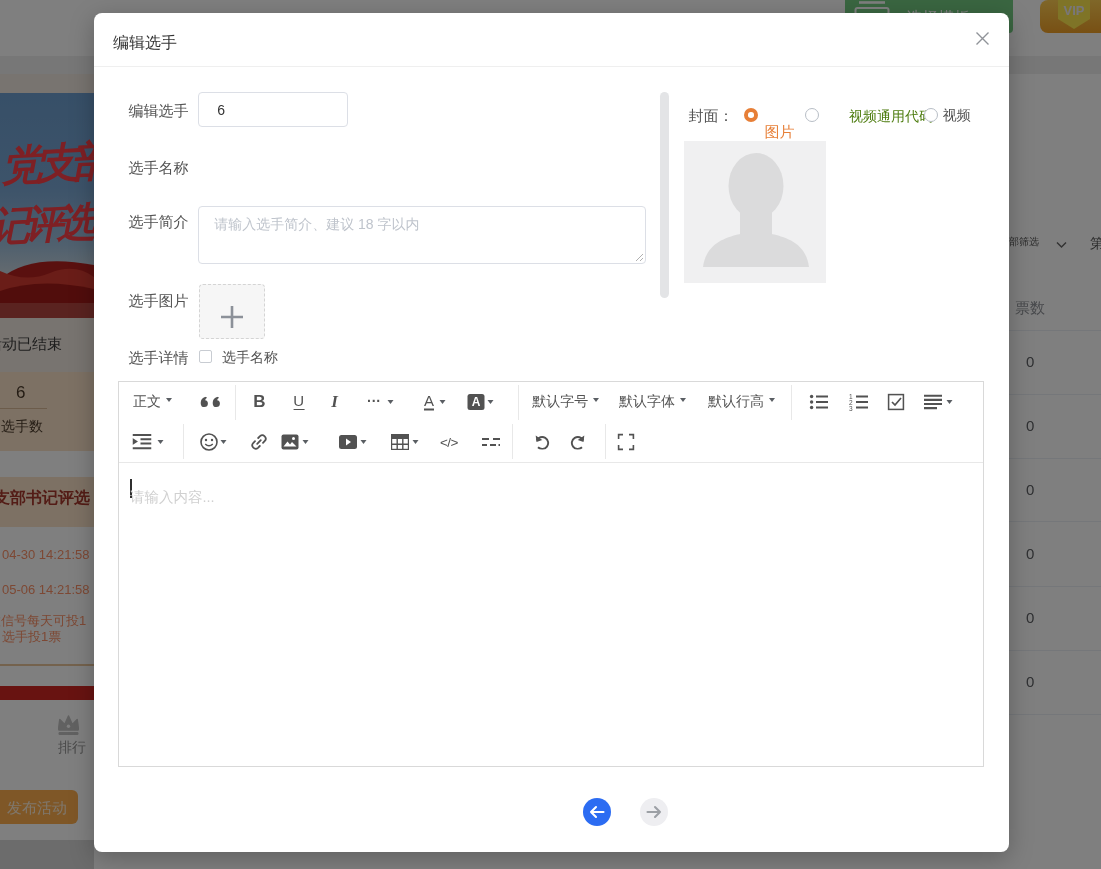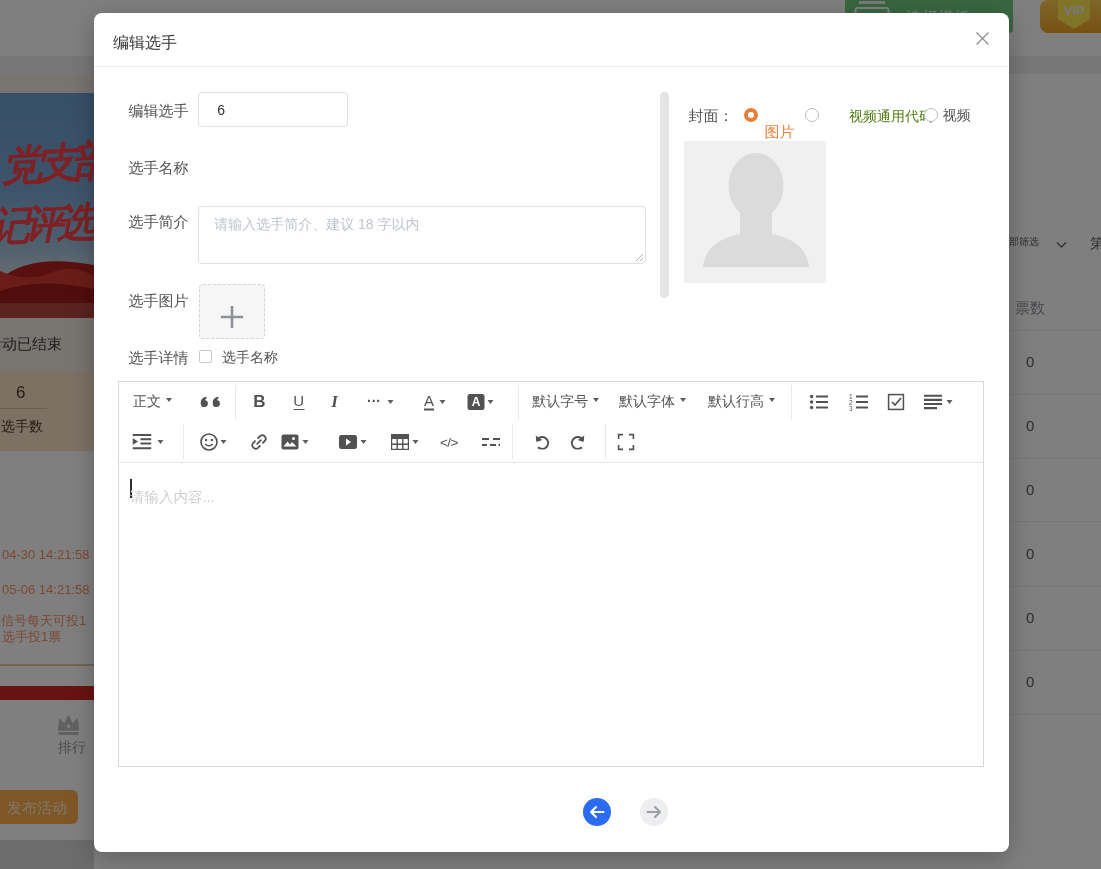--- a/index.html
+++ b/index.html
@@ -49,20 +49,23 @@
       </div>
       <div class="a" style="left:0;top:210px;width:94px;height:15px;background:#b44640"></div>
       <div class="a" style="left:0;top:225px;width:94px;height:54px;background:#f0e8e0">
         <span class="a" style="left:-13px;top:17px;font-size:15px;color:#3c3c3c">活动已结束</span>
       </div>
       <div class="a" style="left:0;top:279px;width:94px;height:79px;background:#fbe3c9">
         <span class="a" style="left:16px;top:11px;font-size:17px;color:#4a3a2a">6</span>
         <div class="a" style="left:0;top:36px;width:47px;height:1px;background:#d9b896"></div>
         <span class="a" style="left:1px;top:46px;font-size:14px;color:#4a3a2a">选手数</span>
       </div>
+      <div class="a" style="left:0;top:384px;width:94px;height:50px;background:#fbe3c9">
+        <span class="a" style="left:-6px;top:11px;font-size:16px;font-weight:bold;color:#a6382c;white-space:nowrap">支部书记评选</span>
+      </div>
       <span class="a" style="left:2px;top:454px;font-size:13px;color:#fa9168;white-space:nowrap">04-30 14:21:58</span>
       <span class="a" style="left:2px;top:489px;font-size:13px;color:#fa9168;white-space:nowrap">05-06 14:21:58</span>
       <span class="a" style="left:-12px;top:519px;font-size:13px;color:#fa9168;white-space:nowrap">微信号每天可投1</span>
       <span class="a" style="left:2px;top:535px;font-size:13px;color:#fa9168;white-space:nowrap">选手投1票</span>
       <div class="a" style="left:0;top:571px;width:94px;height:2px;background:#e8c49a"></div>
       <div class="a" style="left:0;top:593px;width:94px;height:14px;background:#d02622"></div>
       <svg class="a" style="left:56px;top:620px" width="25" height="23" viewBox="0 0 25 23">
           <path d="M3,17 Q2.2,17 3.8,6.5 L8.7,11.5 L12.5,3 L16.3,11.5 L21.2,6.5 Q22.8,17 22,17 Z" fill="#c2c2c2" stroke="#c2c2c2" stroke-width="1.5" stroke-linejoin="round"></path>
           <rect x="2.5" y="19" width="20" height="3" rx="1.2" fill="#c2c2c2"></rect>
           <circle cx="12.5" cy="13.2" r="1.7" fill="#fff"></circle>

